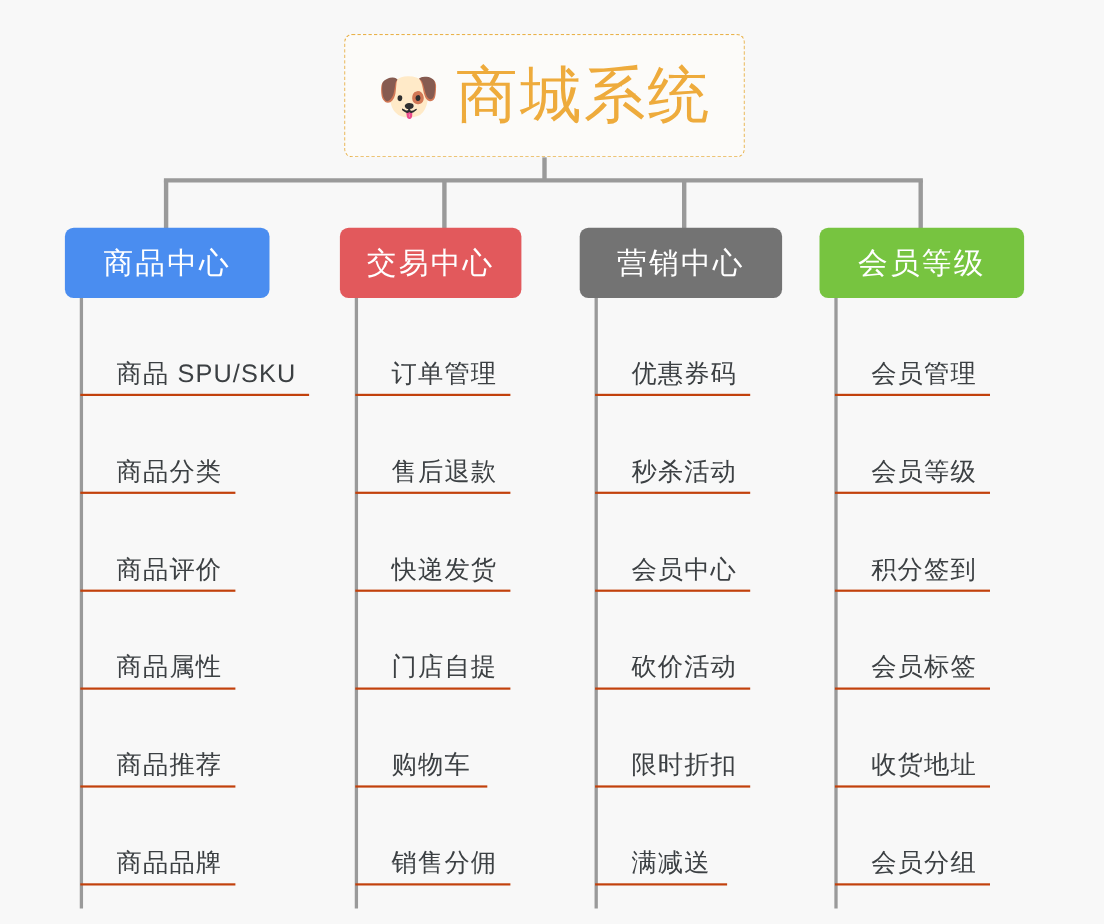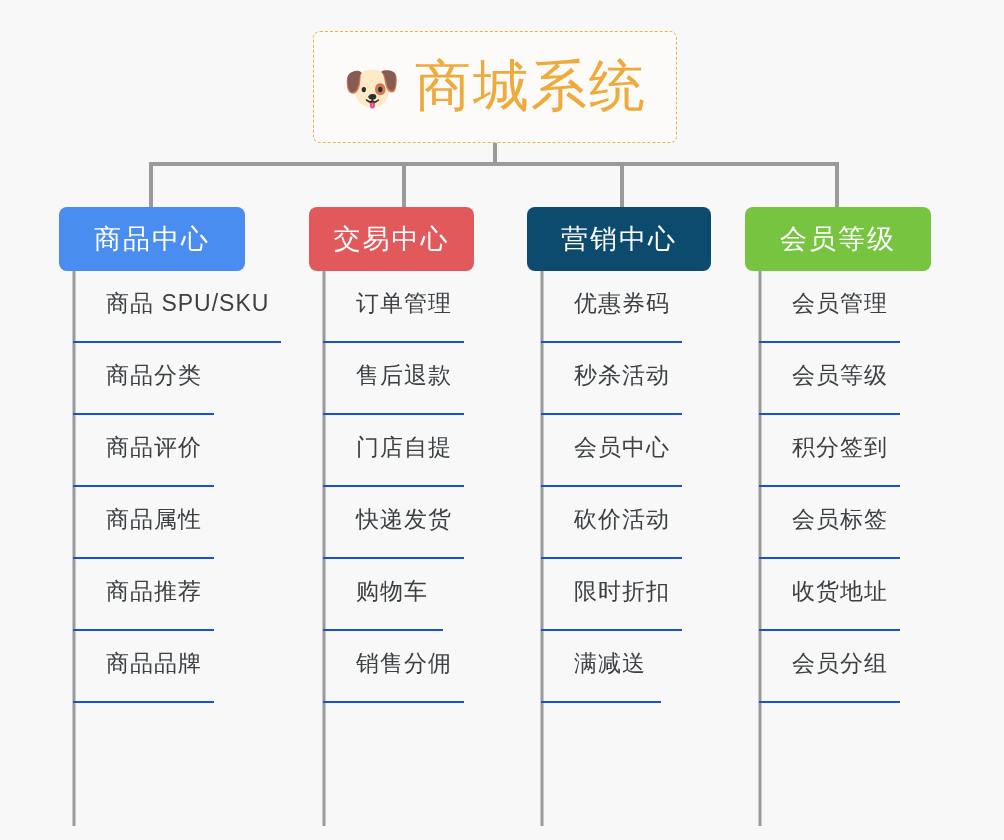--- a/index.html
+++ b/index.html
@@ -81,26 +81,26 @@
   }
   .leaf-list {
     position: absolute;
     top: 64px;
     left: 14px;
     padding: 0;
     margin: 0;
     list-style: none;
   }
   .leaf-item {
-    height: 72px;
+    height: 89px;
     position: relative;
     box-sizing: border-box;
     display: flex;
-    align-items: center;
-    border-bottom: 2px solid #1d4ed8;
+    align-items: flex-end;
+    border-bottom: 2px solid #c2410c;
     padding-left: 33px;
     padding-bottom: 2px;
     width: max-content;
     min-width: 120px;
   }
   .leaf-label {
     font-size: 23px;
     color: #3c4043;
     letter-spacing: 1px;
     white-space: nowrap;
@@ -167,36 +167,36 @@
       <span>交易中心</span>
     </div>
     <ul class="leaf-list">
       <li class="leaf-item">
         <span class="leaf-label">订单管理</span>
       </li>
       <li class="leaf-item">
         <span class="leaf-label">售后退款</span>
       </li>
       <li class="leaf-item">
+        <span class="leaf-label">快递发货</span>
+      </li>
+      <li class="leaf-item">
         <span class="leaf-label">门店自提</span>
       </li>
       <li class="leaf-item">
-        <span class="leaf-label">快递发货</span>
-      </li>
-      <li class="leaf-item">
         <span class="leaf-label">购物车</span>
       </li>
       <li class="leaf-item">
         <span class="leaf-label">销售分佣</span>
       </li>
     </ul>
   </div>
 
   <div class="branch" id="branch-2" style="left: 527px;">
-    <div class="branch-header" style="width: 184px; background: #0c4a6e;">
+    <div class="branch-header" style="width: 184px; background: #737373;">
       <span>营销中心</span>
     </div>
     <ul class="leaf-list">
       <li class="leaf-item">
         <span class="leaf-label">优惠券码</span>
       </li>
       <li class="leaf-item">
         <span class="leaf-label">秒杀活动</span>
       </li>
       <li class="leaf-item">

